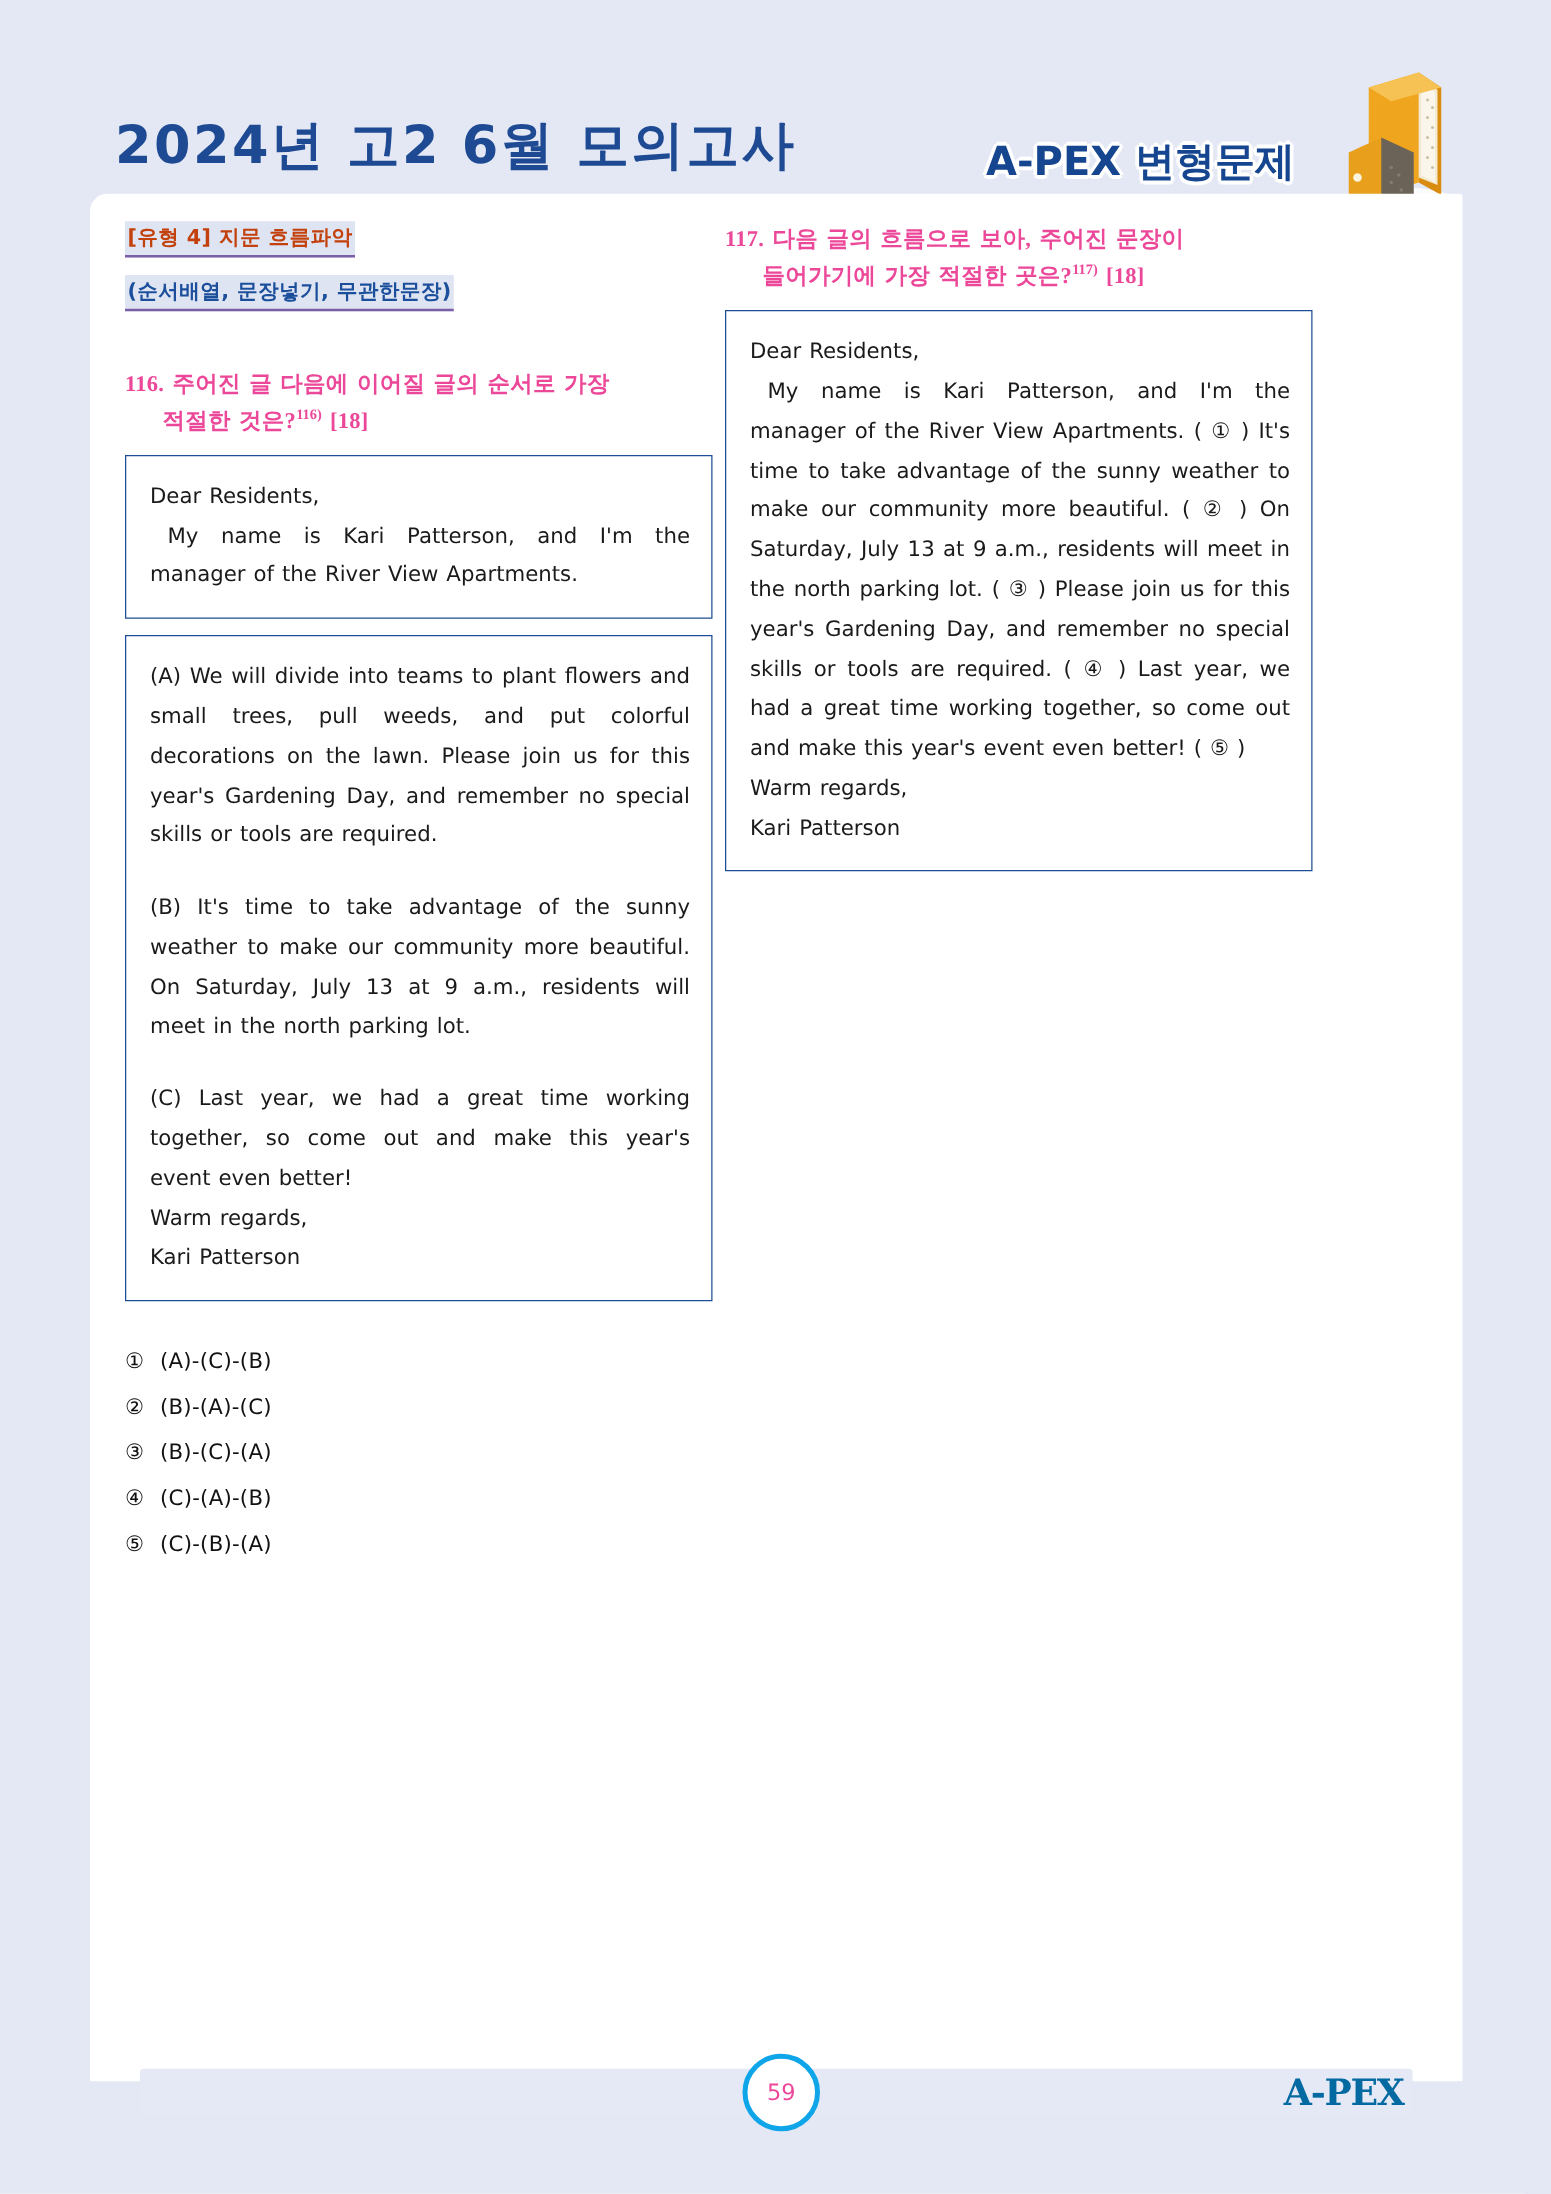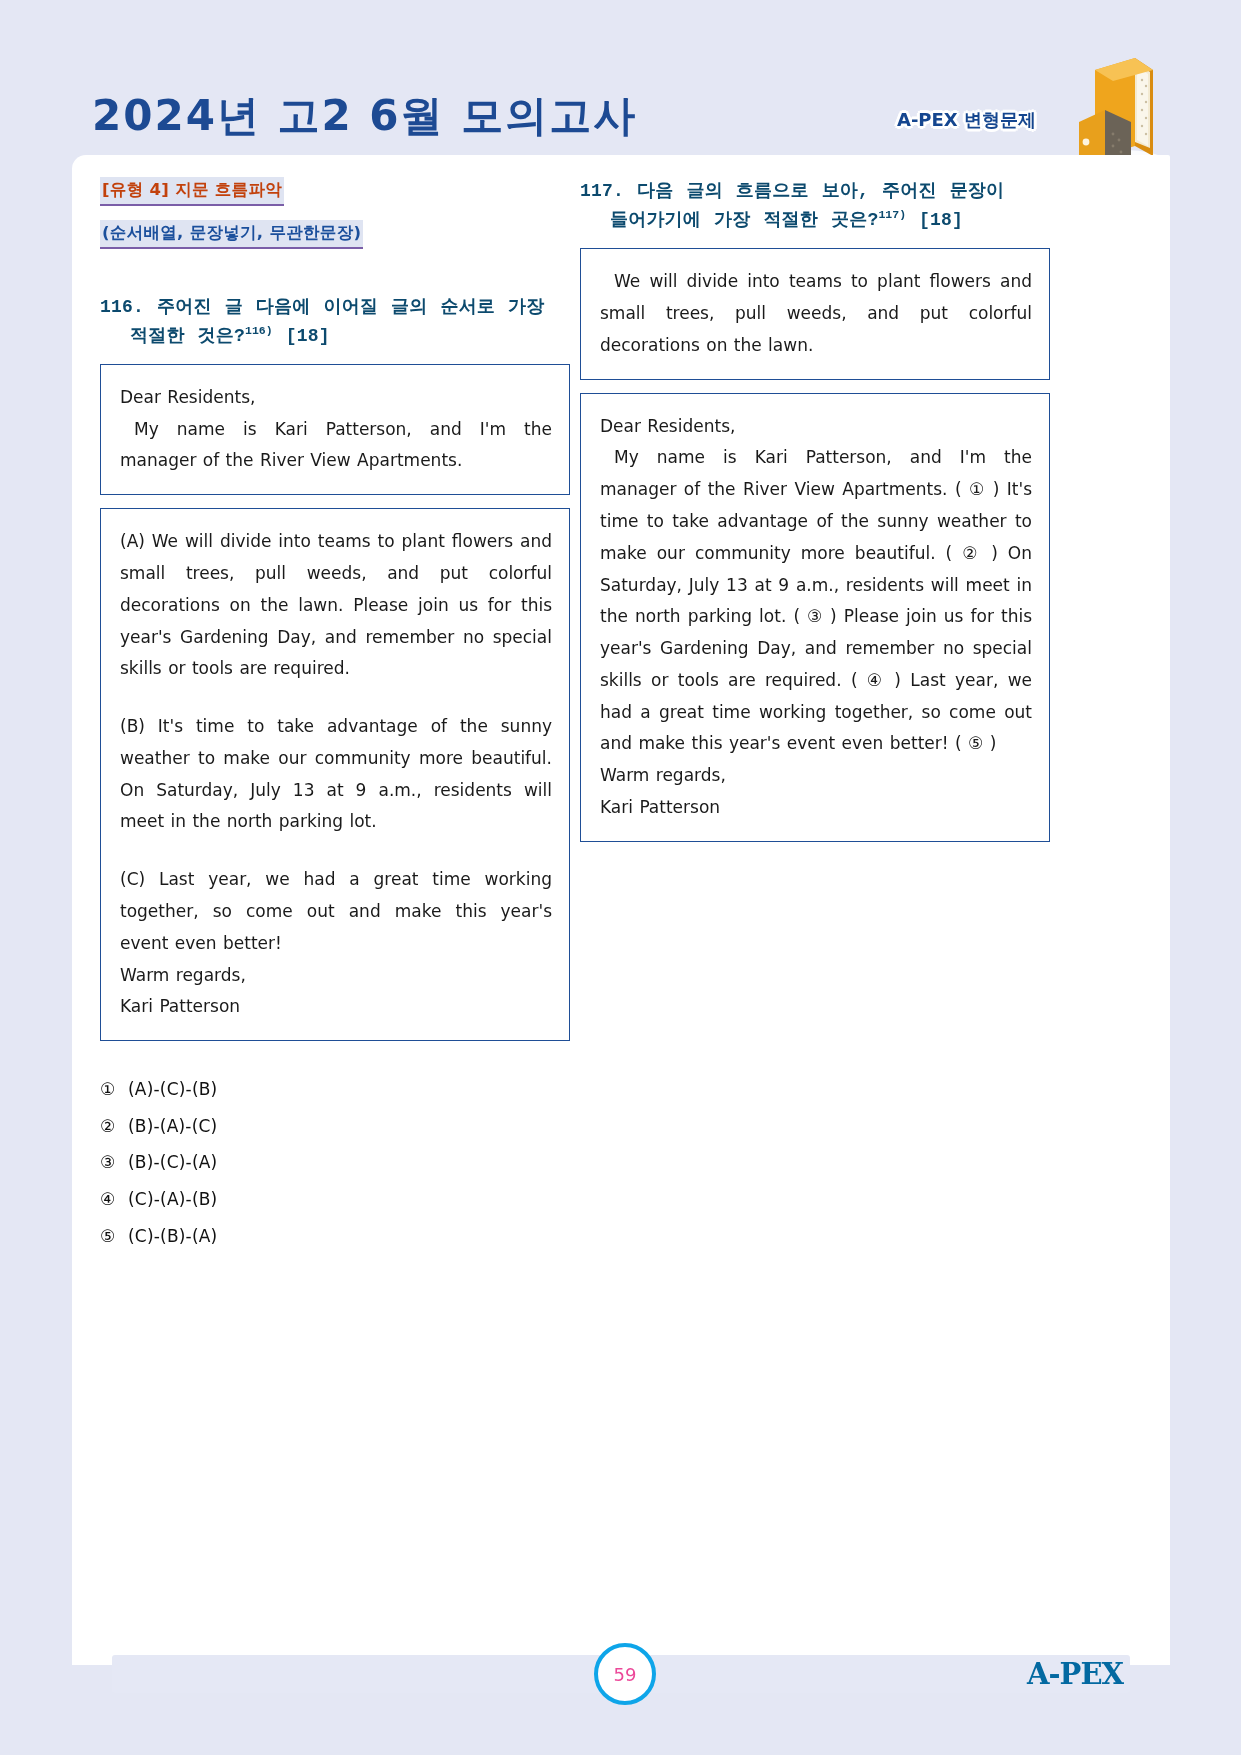--- a/index.html
+++ b/index.html
@@ -40,21 +40,21 @@
     font-weight: bold;
     color: #1d4a93;
     letter-spacing: 2px;
     font-family: "DejaVu Sans", sans-serif;
     white-space: nowrap;
   }
   .header-badge {
     position: absolute;
     right: 205px;
     top: 108px;
-    font-size: 18px;
+    font-size: 32px;
     font-weight: bold;
     color: #15468f;
     letter-spacing: 0px;
     white-space: nowrap;
     text-shadow:
       -2px -2px 0 #fff,  2px -2px 0 #fff,
       -2px  2px 0 #fff,  2px  2px 0 #fff,
       -3px  0   0 #fff,  3px  0   0 #fff,
        0   -3px 0 #fff,  0    3px 0 #fff;
     font-family: "DejaVu Sans", sans-serif;
@@ -106,24 +106,24 @@
     padding: 1px 2px;
     line-height: 1.5;
     letter-spacing: 0.3px;
     font-family: "DejaVu Sans", sans-serif;
   }
 
   
   .q-stem {
     font-size: 18px;
     font-weight: bold;
-    color: #0c4a6e;
+    color: #ec4899;
     line-height: 1.62;
     letter-spacing: 0.2px;
-    font-family: Liberation Mono, monospace;
+    font-family: Liberation Serif, serif;
     word-spacing: 2px;
   }
   .q-stem .stem-l2 { display: block; padding-left: 30px; }
   .q-stem sup {
     font-size: 11.5px;
     font-weight: bold;
     vertical-align: super;
     letter-spacing: 0;
   }
   .q116-stem { margin-top: 44px; }
@@ -312,23 +312,20 @@
 
       <div class="q-stem q117-stem">
         <span>117.</span>
         <span>다음 글의 흐름으로 보아, 주어진 문장이</span>
         <span class="stem-l2">
           <span>들어가기에 가장 적절한 곳은?</span><sup>117)</sup>
           <span>[18]</span>
         </span>
       </div>
 
-      <div class="pbox">
-        <p class="indent">We will divide into teams to plant flowers and small trees, pull weeds, and put colorful decorations on the lawn.</p>
-      </div>
 
       <div class="pbox">
         <p class="nojust">Dear Residents,</p>
         <p class="indent">My name is Kari Patterson, and I'm the manager of the River View Apartments. ( ① ) It's time to take advantage of the sunny weather to make our community more beautiful. ( ② ) On Saturday, July 13 at 9 a.m., residents will meet in the north parking lot. ( ③ ) Please join us for this year's Gardening Day, and remember no special skills or tools are required. ( ④ ) Last year, we had a great time working together, so come out and make this year's event even better! ( ⑤ )</p>
         <p class="nojust">Warm regards,</p>
         <p class="nojust">Kari Patterson</p>
       </div>
 
     </div>
 

